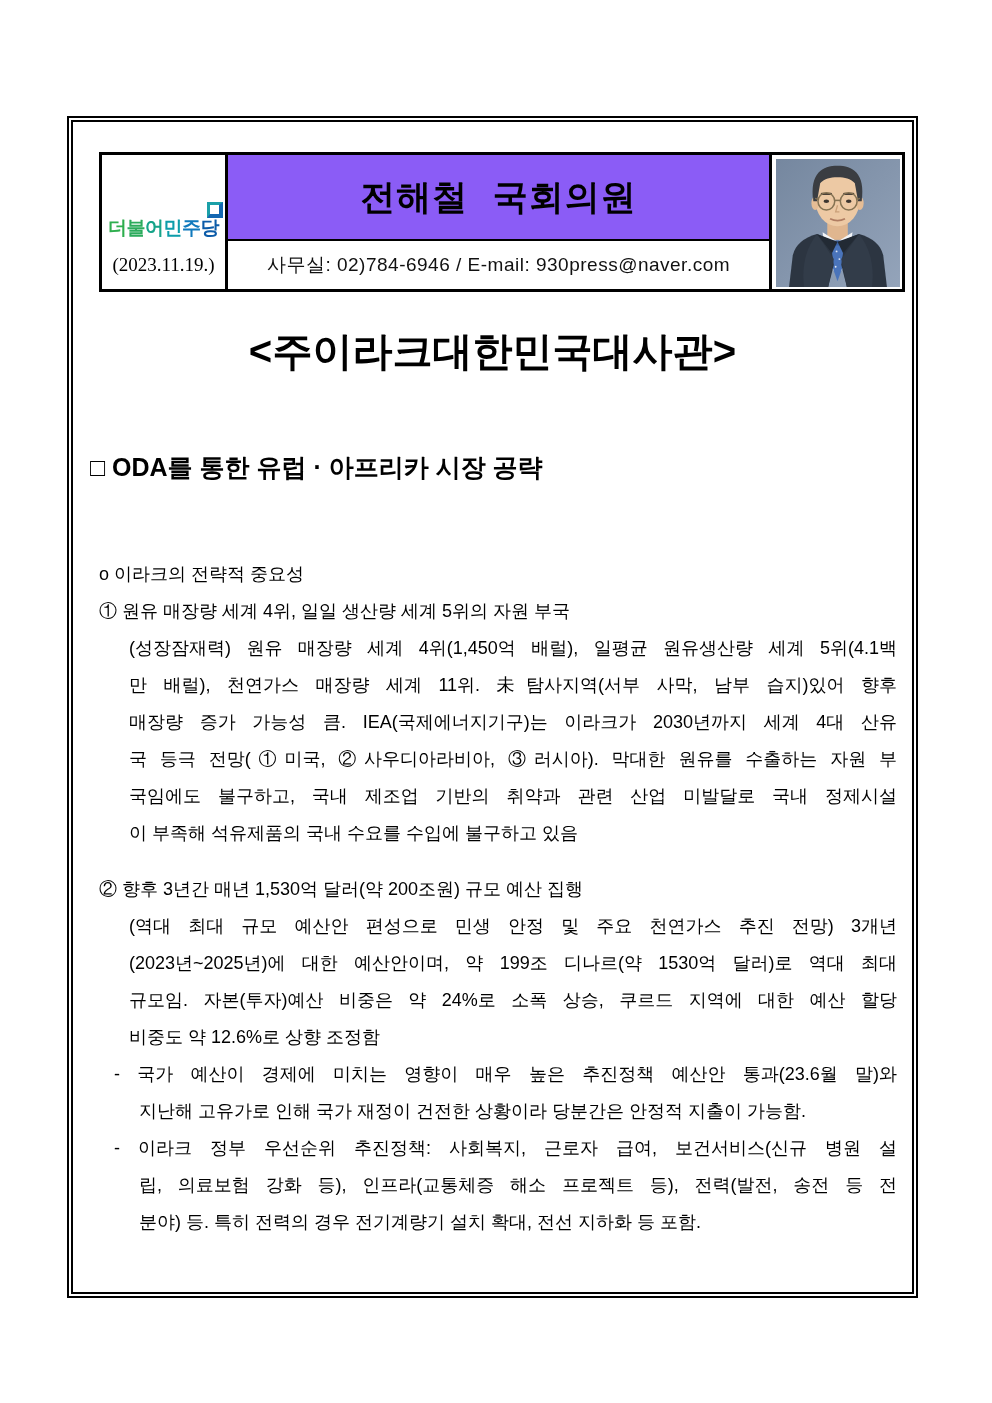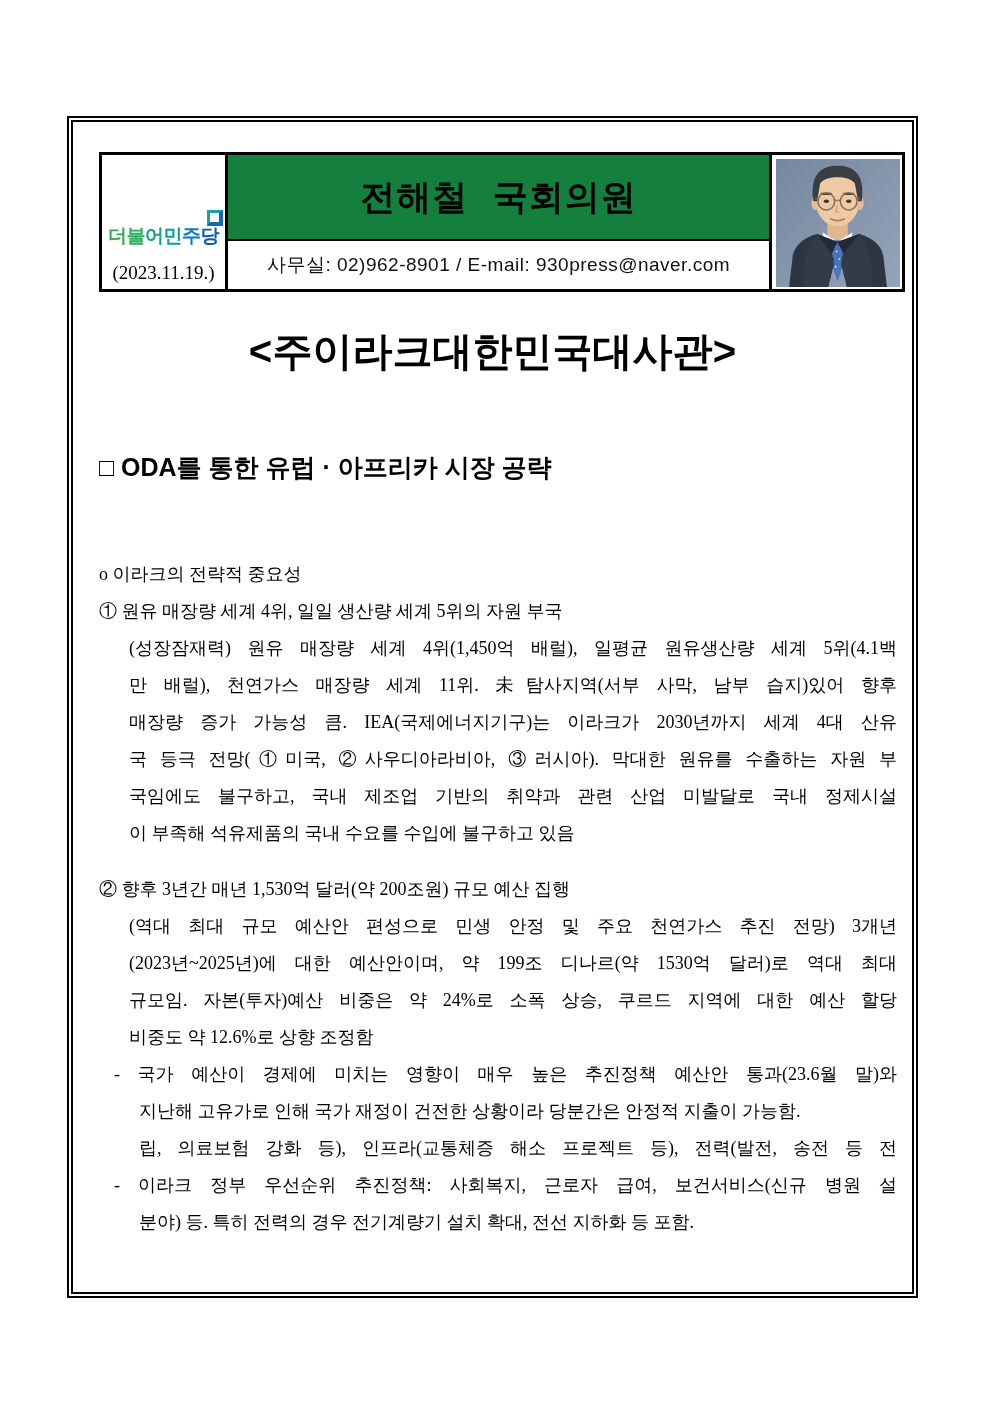--- a/index.html
+++ b/index.html
@@ -17,63 +17,63 @@
   }
 
   
   .header-table{
     position:absolute;left:30px;top:34px;width:806px;height:140px;
     border:3px solid #000;box-sizing:border-box;display:flex;background:#fff;
   }
   .cell-left{
     width:126px;border-right:3px solid #000;box-sizing:border-box;
     display:flex;flex-direction:column;align-items:center;justify-content:flex-end;
-    padding-bottom:4px;
+    padding-bottom:12px;
   }
   .party-logo{
     position:relative;font-size:19px;font-weight:800;line-height:22px;
     letter-spacing:-0.5px;margin-bottom:14px;white-space:nowrap;
   }
   .party-icon{
     position:absolute;right:-4px;top:-15px;width:9px;height:9px;background:#fff;
     border-top:3px solid #1ba0a8;border-right:4px solid #1467b2;
     border-bottom:4px solid #1467b2;border-left:3px solid #1ba0a8;
   }
   .header-date{
     font-family:"Liberation Serif","DejaVu Serif",serif;
     font-size:19px;line-height:24px;
   }
   .cell-center{flex:1;display:flex;flex-direction:column;box-sizing:border-box;min-width:0;}
   .name-row{
-    height:86px;background:#15803d;border-bottom:2px solid #000;box-sizing:border-box;
+    height:86px;background:#8b5cf6;border-bottom:2px solid #000;box-sizing:border-box;
     display:flex;align-items:center;justify-content:center;
     font-size:35px;font-weight:900;word-spacing:14px;letter-spacing:1px;
   }
   .contact-row{
     flex:1;display:flex;align-items:center;justify-content:center;
     font-size:19px;letter-spacing:0.5px;color:#111;white-space:nowrap;
   }
   .cell-right{
     width:133px;border-left:3px solid #000;box-sizing:border-box;
     background:#fff;padding:4px 2px 2px 4px;
   }
   .cell-right svg{display:block;width:100%;height:100%;}
 
   
   .doc-title{
     position:absolute;top:214px;left:0;width:100%;text-align:center;
     font-size:40px;line-height:46px;font-weight:900;letter-spacing:0px;font-family:Liberation Mono, monospace;
   }
   .section-heading{
-    position:absolute;top:333px;left:30px;
+    position:absolute;top:333px;left:21px;
     font-size:25px;line-height:32px;font-weight:900;letter-spacing:0px;
   }
   .body-text{
     position:absolute;top:438px;left:30px;width:798px;
-    font-family:Liberation Serif, serif;
+    font-family:Liberation Sans, sans-serif;
     font-size:18px;color:#000;
   }
   .line{line-height:37px;height:37px;overflow:hidden;text-align:left;}
   .line.just{text-align:justify;text-align-last:justify;}
   .line.ind0{padding-left:0;}
   .line.ind1{padding-left:30px;}
   .line.ind2{padding-left:15px;}
   .line.ind3{padding-left:40px;}
   .line.gap{height:19px;}
 </style>
@@ -87,21 +87,21 @@
     <div class="cell-left">
       <div class="party-logo">
         <span class="party-icon"></span>
         <span><span style="color: rgb(46, 174, 78);">더</span><span style="color: rgb(43, 171, 92);">불</span><span style="color: rgb(22, 164, 137);">어</span><span style="color: rgb(13, 157, 170);">민</span><span style="color: rgb(16, 121, 189);">주</span><span style="color: rgb(12, 91, 168);">당</span></span>
       </div>
       <div class="header-date">(2023.11.19.)</div>
     </div>
 
     <div class="cell-center">
       <div class="name-row">전해철 국회의원</div>
-      <div class="contact-row">사무실: 02)962-8901 / E-mail: 930press@naver.com</div>
+      <div class="contact-row">사무실: 02)784-6946 / E-mail: 930press@naver.com</div>
     </div>
 
     <div class="cell-right">
       <svg viewBox="0 0 133 133" preserveAspectRatio="none">
         <defs>
           <linearGradient id="bgGrad" x1="0" y1="0" x2="1" y2="1">
             <stop offset="0" stop-color="#75879f"></stop>
             <stop offset="1" stop-color="#94a4ba"></stop>
           </linearGradient>
         </defs>
@@ -166,18 +166,18 @@
       <div class="line ind1 just">국임에도 불구하고, 국내 제조업 기반의 취약과 관련 산업 미발달로 국내 정제시설</div>
       <div class="line ind1">이 부족해 석유제품의 국내 수요를 수입에 불구하고 있음</div>
       <div class="line gap"></div>
       <div class="line ind0">② 향후 3년간 매년 1,530억 달러(약 200조원) 규모 예산 집행</div>
       <div class="line ind1 just">(역대 최대 규모 예산안 편성으로 민생 안정 및 주요 천연가스 추진 전망) 3개년</div>
       <div class="line ind1 just">(2023년~2025년)에 대한 예산안이며, 약 199조 디나르(약 1530억 달러)로 역대 최대</div>
       <div class="line ind1 just">규모임. 자본(투자)예산 비중은 약 24%로 소폭 상승, 쿠르드 지역에 대한 예산 할당</div>
       <div class="line ind1">비중도 약 12.6%로 상향 조정함</div>
       <div class="line ind2 just">- 국가 예산이 경제에 미치는 영향이 매우 높은 추진정책 예산안 통과(23.6월 말)와</div>
       <div class="line ind3">지난해 고유가로 인해 국가 재정이 건전한 상황이라 당분간은 안정적 지출이 가능함.</div>
+      <div class="line ind2 just">- 이라크 정부 우선순위 추진정책: 사회복지, 근로자 급여, 보건서비스(신규 병원 설</div>
       <div class="line ind3 just">립, 의료보험 강화 등), 인프라(교통체증 해소 프로젝트 등), 전력(발전, 송전 등 전</div>
-      <div class="line ind2 just">- 이라크 정부 우선순위 추진정책: 사회복지, 근로자 급여, 보건서비스(신규 병원 설</div>
       <div class="line ind3">분야) 등. 특히 전력의 경우 전기계량기 설치 확대, 전선 지하화 등 포함.</div>
     </div>
 
 </div>
 
 </body></html>

